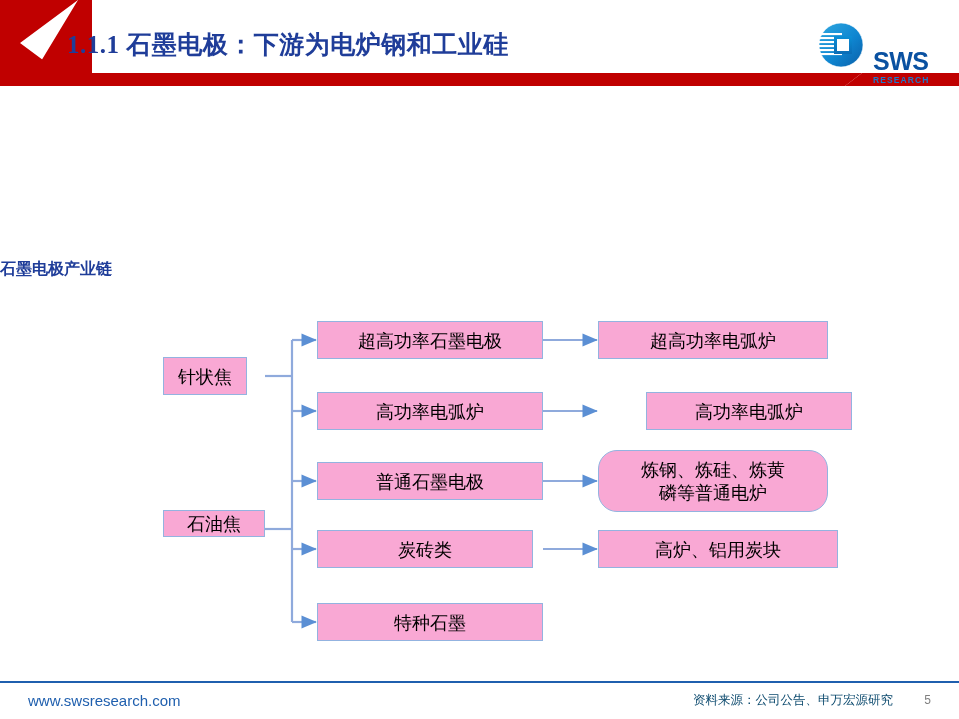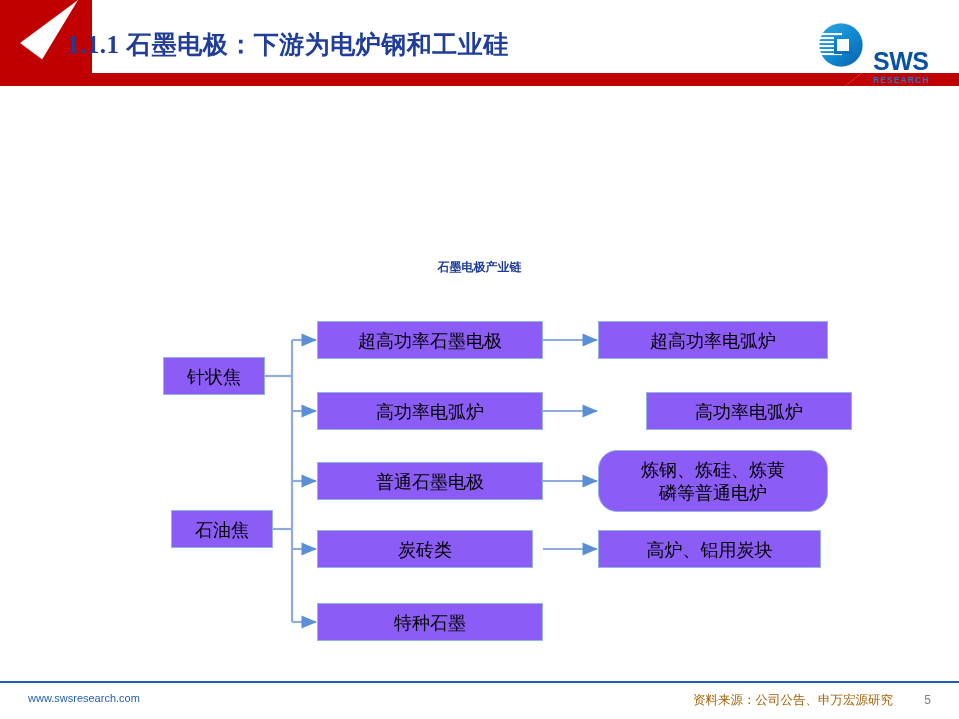--- a/index.html
+++ b/index.html
@@ -105,38 +105,38 @@
   .bullet-text b {
     font-weight: bold;
   }
 
   
   .diagram-title {
     position: absolute;
     left: 0;
     top: 259px;
     width: 959px;
-    text-align: center;
-    font-size: 12px;
+    text-align: left;
+    font-size: 16px;
     font-weight: bold;
     color: #1f3d99;
   }
   .diagram {
     position: absolute;
     left: 0;
     top: 0;
     width: 959px;
     height: 719px;
     pointer-events: none;
   }
   .node {
     position: absolute;
     box-sizing: border-box;
     border: 1px solid #93b3e0;
-    background: #8b5cf6;
+    background: #f9a8d4;
     display: flex;
     align-items: center;
     justify-content: center;
     text-align: center;
     color: #000000;
     font-size: 18px;
     line-height: 23px;
     font-family: "DejaVu Sans", "Liberation Sans", sans-serif;
   }
 
@@ -146,29 +146,29 @@
     left: 0;
     top: 681px;
     width: 959px;
     height: 2px;
     background: #1f5fae;
   }
   .footer-url {
     position: absolute;
     left: 28px;
     top: 692px;
-    font-size: 11px;
+    font-size: 15px;
     color: #1f5fae;
   }
   .footer-source {
     position: absolute;
     right: 66px;
     top: 692px;
     font-size: 12.5px;
-    color: #a16207;
+    color: #0c4a6e;
     white-space: nowrap;
   }
   .footer-page {
     position: absolute;
     right: 28px;
     top: 693px;
     font-size: 12px;
     color: #808080;
   }
 </style>
@@ -252,31 +252,31 @@
     <path d="M 292,549 L 316,549" marker-end="url(#arw)"></path>
     <path d="M 292,622 L 316,622" marker-end="url(#arw)"></path>
 
     <path d="M 543,340 L 597,340" marker-end="url(#arw)"></path>
     <path d="M 543,411 L 597,411" marker-end="url(#arw)"></path>
     <path d="M 543,481 L 597,481" marker-end="url(#arw)"></path>
     <path d="M 543,549 L 597,549" marker-end="url(#arw)"></path>
   </g>
 </svg>
 
-<div class="node" style="left:163px; top:357px; width:102px; height:38px;">针状焦</div>
-<div class="node" style="left:163px; top:510px; width:102px; height:38px;margin-left:8px;">石油焦</div>
+<div class="node" style="left:163px; top:357px; width:84px; height:38px;">针状焦</div>
+<div class="node" style="left:163px; top:510px; width:102px; height:27px;">石油焦</div>
 
 <div class="node" style="left:317px; top:321px; width:226px; height:38px;">超高功率石墨电极</div>
 <div class="node" style="left:317px; top:392px; width:226px; height:38px;">高功率电弧炉</div>
 <div class="node" style="left:317px; top:462px; width:226px; height:38px;">普通石墨电极</div>
 <div class="node" style="left:317px; top:530px; width:216px; height:38px;">炭砖类</div>
 <div class="node" style="left:317px; top:603px; width:226px; height:38px;">特种石墨</div>
 
 <div class="node" style="left:598px; top:321px; width:230px; height:38px;">超高功率电弧炉</div>
 <div class="node" style="left:598px; top:392px; width:206px; height:38px;margin-left:48px;">高功率电弧炉</div>
 <div class="node" style="left:598px; top:450px; width:230px; height:62px; white-space:pre-line;border-radius:19px;">炼钢、炼硅、炼黄
 磷等普通电炉</div>
-<div class="node" style="left:598px; top:530px; width:223px; height:38px;">高炉、铝用炭块</div>
+<div class="node" style="left:598px; top:530px; width:240px; height:38px;">高炉、铝用炭块</div>
 
 <div class="footer-rule"></div>
 <div class="footer-url">www.swsresearch.com</div>
 <div class="footer-source">资料来源：公司公告、申万宏源研究</div>
 <div class="footer-page">5</div>
 
 </body></html>

